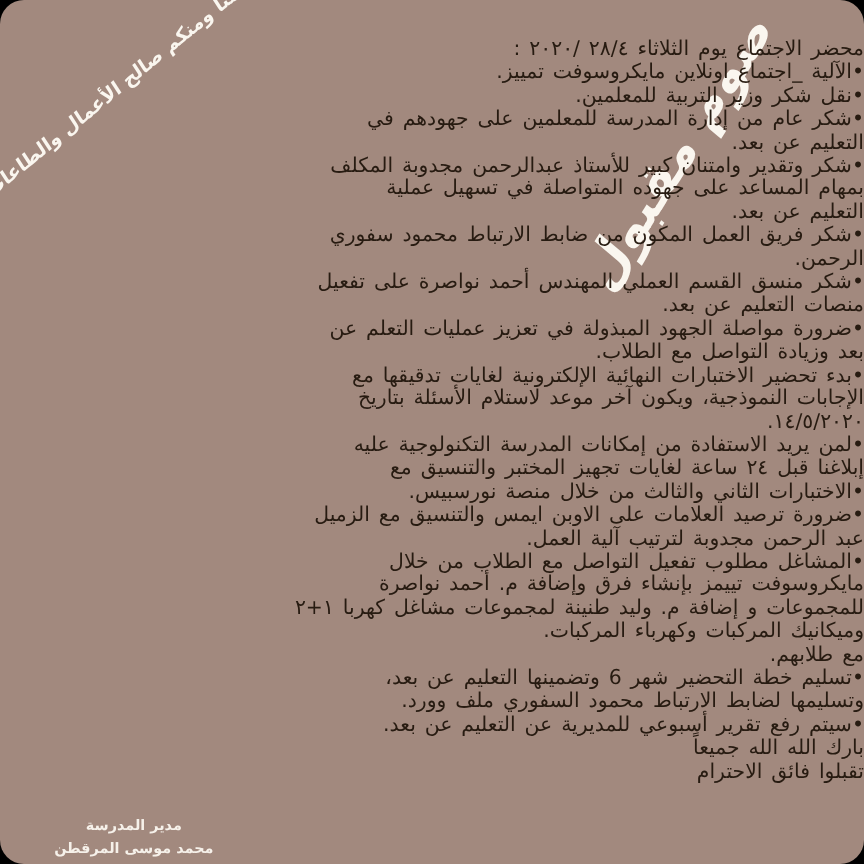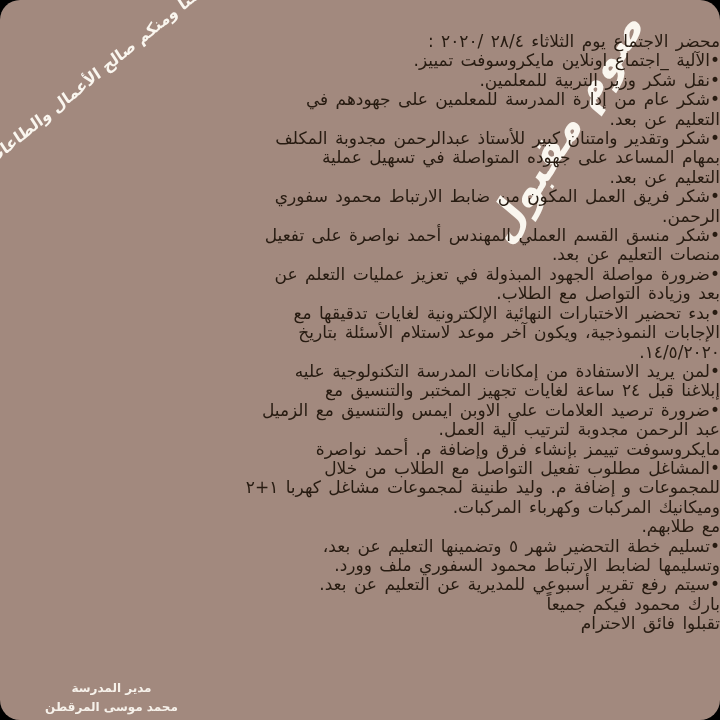--- a/index.html
+++ b/index.html
@@ -82,32 +82,33 @@
         <div class="line">الرحمن.</div>
         <div class="line">•شكر منسق القسم العملي المهندس أحمد نواصرة على تفعيل</div>
         <div class="line">منصات التعليم عن بعد.</div>
         <div class="line">•ضرورة مواصلة الجهود المبذولة في تعزيز عمليات التعلم عن</div>
         <div class="line">بعد وزيادة التواصل مع الطلاب.</div>
         <div class="line">•بدء تحضير الاختبارات النهائية الإلكترونية لغايات تدقيقها مع</div>
         <div class="line">الإجابات النموذجية، ويكون آخر موعد لاستلام الأسئلة بتاريخ</div>
         <div class="line">١٤/٥/٢٠٢٠.</div>
         <div class="line">•لمن يريد الاستفادة من إمكانات المدرسة التكنولوجية عليه</div>
         <div class="line">إبلاغنا قبل ٢٤ ساعة لغايات تجهيز المختبر والتنسيق مع</div>
+        <div class="line">•الاختبارات الثاني والثالث من خلال منصة نورسبيس.</div>
         <div class="line">•ضرورة ترصيد العلامات على الاوبن ايمس والتنسيق مع الزميل</div>
         <div class="line">عبد الرحمن مجدوبة لترتيب آلية العمل.</div>
+        <div class="line">•المشاغل مطلوب تفعيل التواصل مع الطلاب من خلال</div>
         <div class="line">مايكروسوفت تييمز بإنشاء فرق وإضافة م. أحمد نواصرة</div>
-        <div class="line">•المشاغل مطلوب تفعيل التواصل مع الطلاب من خلال</div>
         <div class="line">للمجموعات و إضافة م. وليد طنينة لمجموعات مشاغل كهربا ١+٢</div>
         <div class="line">وميكانيك المركبات وكهرباء المركبات.</div>
         <div class="line">مع طلابهم.</div>
-        <div class="line">•تسليم خطة التحضير شهر ٥ وتضمينها التعليم عن بعد،</div>
+        <div class="line">•تسليم خطة التحضير شهر 6 وتضمينها التعليم عن بعد،</div>
         <div class="line">وتسليمها لضابط الارتباط محمود السفوري ملف وورد.</div>
         <div class="line">•سيتم رفع تقرير أسبوعي للمديرية عن التعليم عن بعد.</div>
       </div>
-    <div class="line">بارك محمود فيكم جميعاً</div>
+    <div class="line">بارك الله الله جميعاً</div>
     <div class="line">تقبلوا فائق الاحترام</div>
   </div>
 
   <div class="signature" dir="rtl">
     <div>مدير المدرسة</div>
     <div>محمد موسى المرقطن</div>
   </div>
 
 </div>
 

